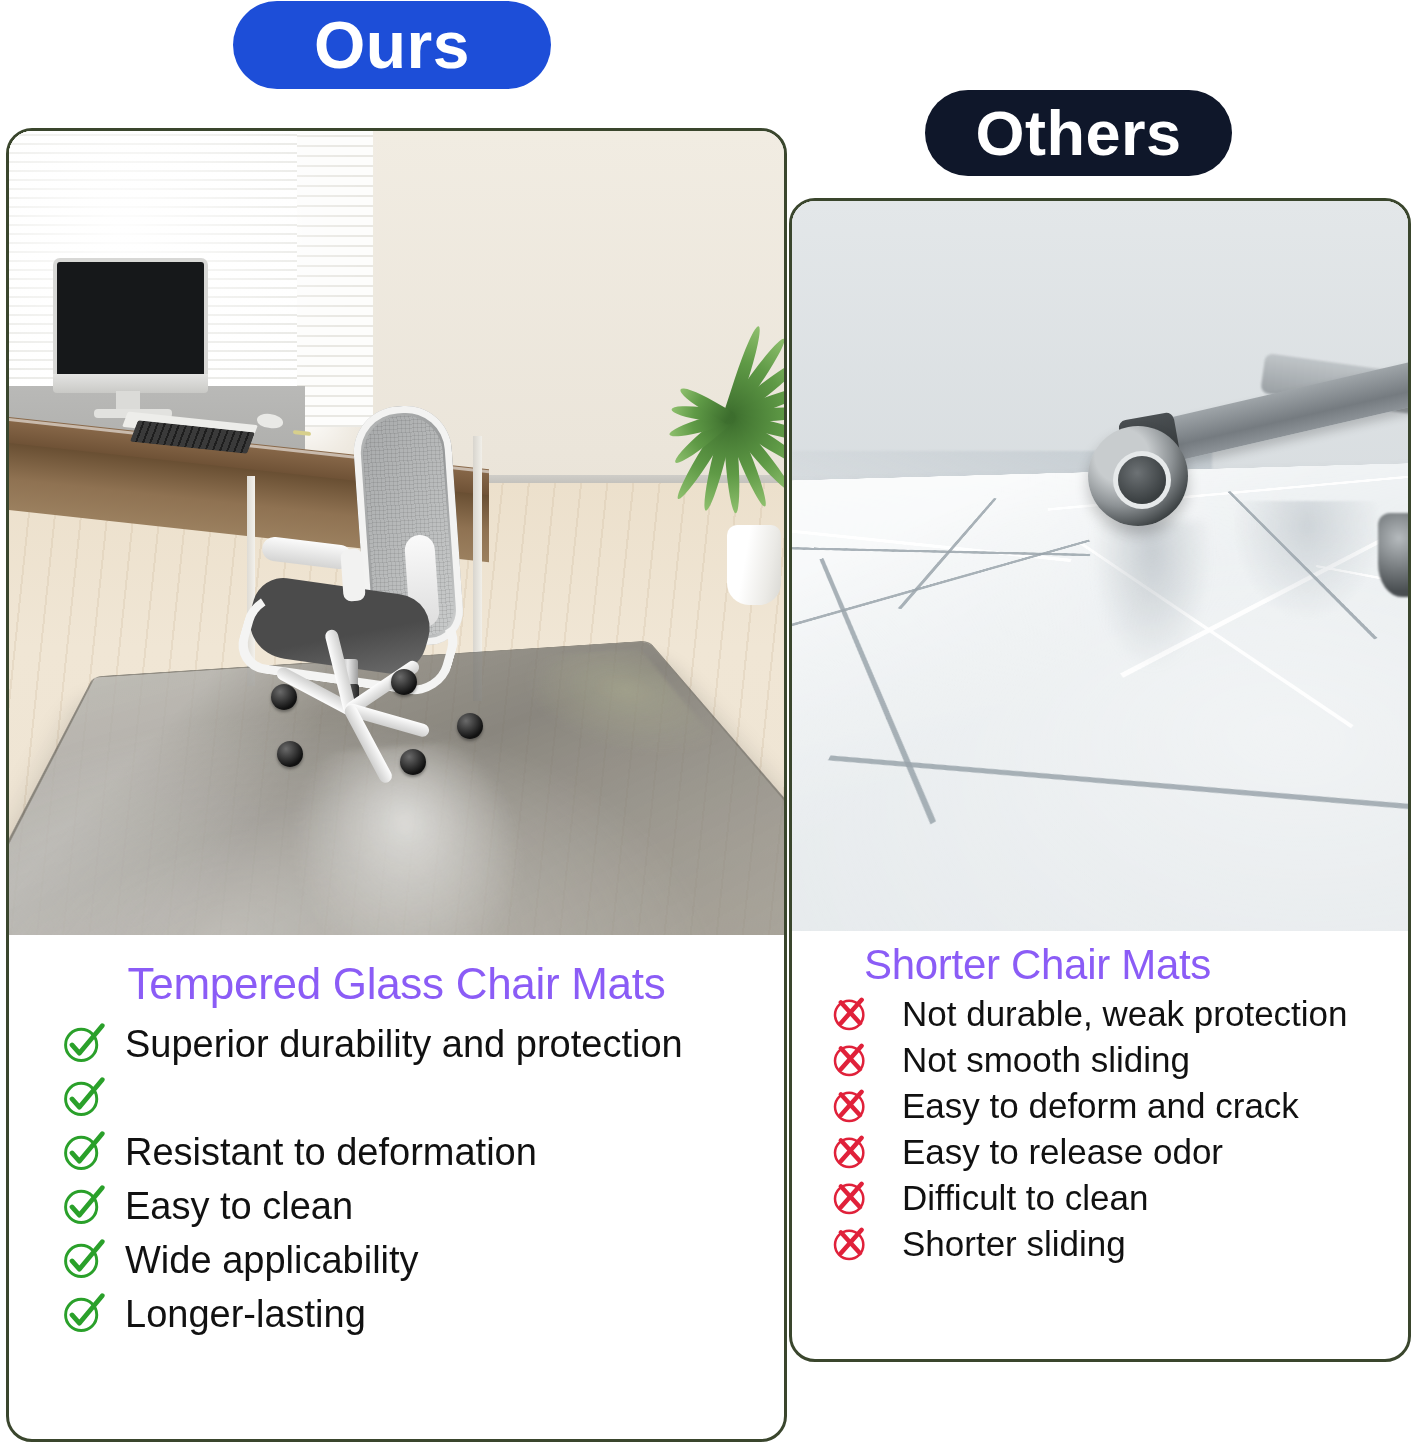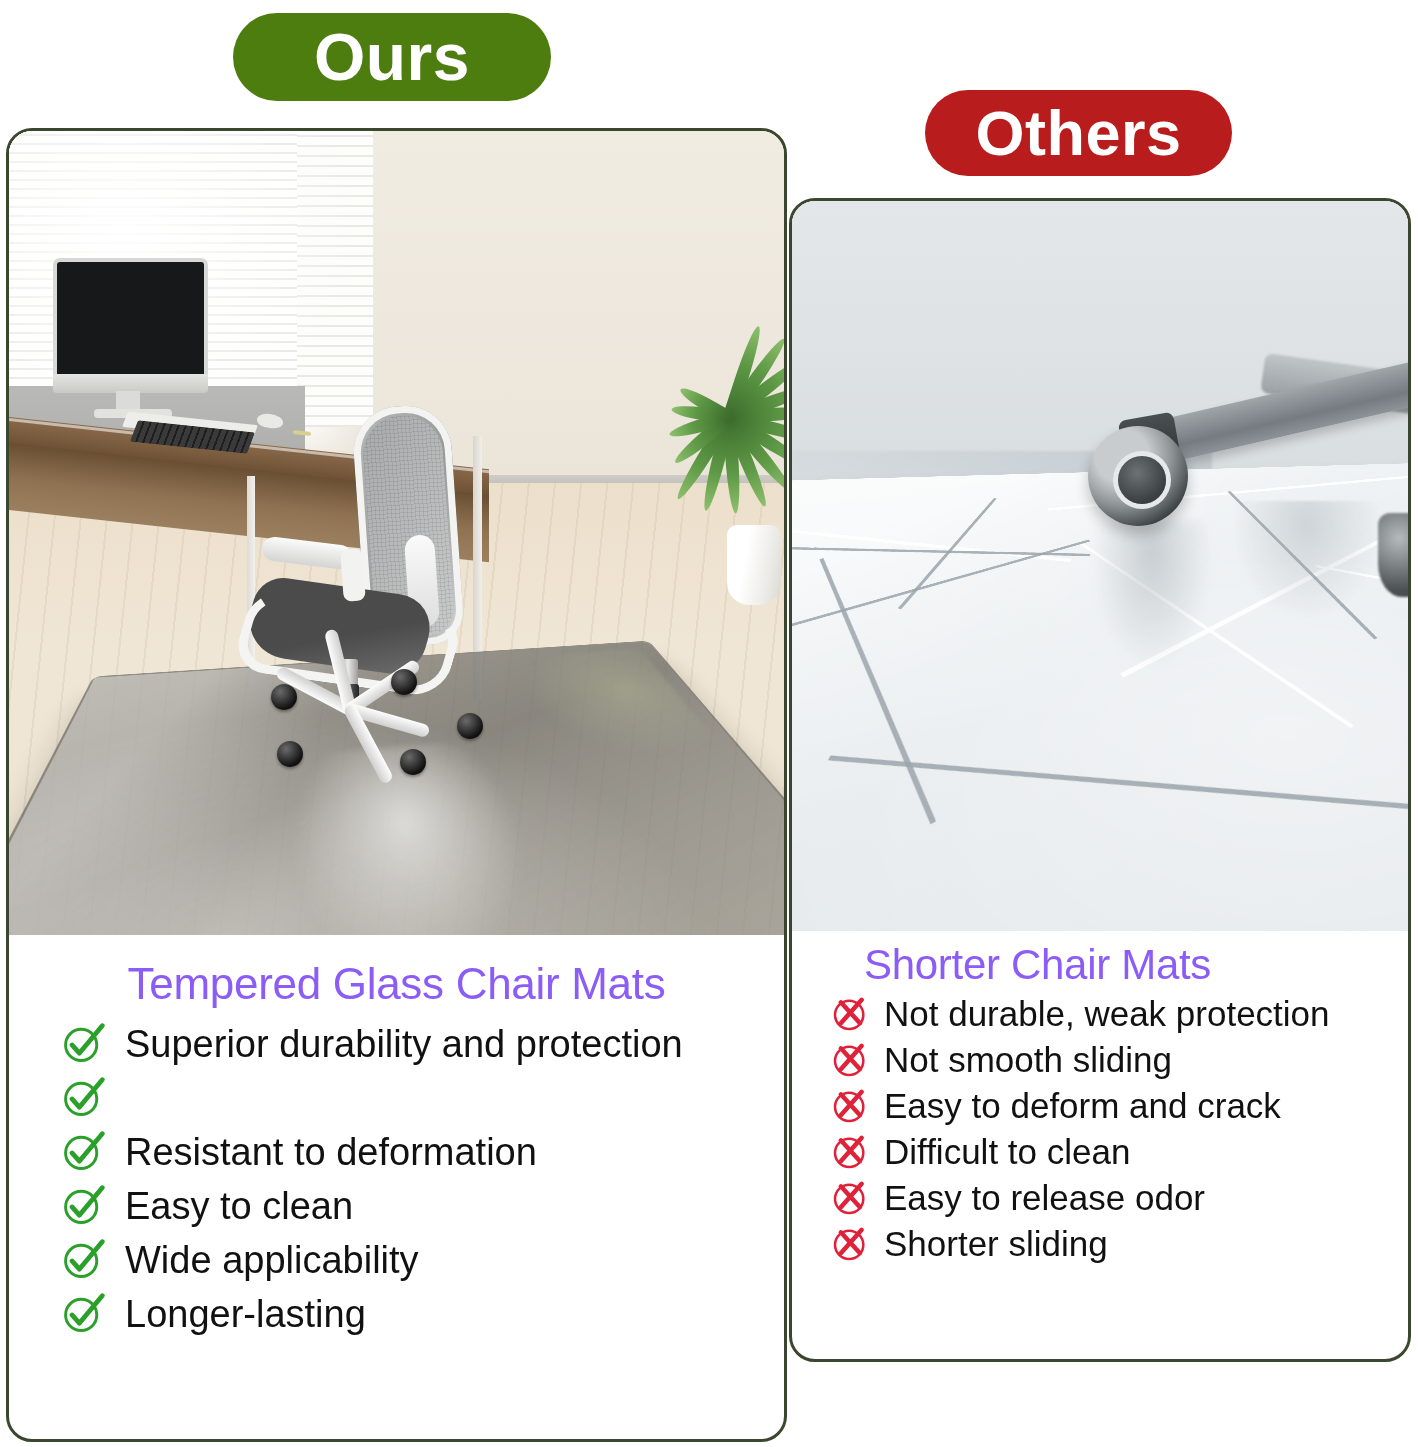--- a/index.html
+++ b/index.html
@@ -27,31 +27,30 @@
     letter-spacing: 0.5px;
     line-height: 1;
     z-index: 40;
   }
   #badge-ours {
     left: 233px;
     top: 1px;
     width: 318px;
     height: 88px;
     border-radius: 44px;
-    background: #4d7c0f;
+    background: #1d4ed8;
     font-size: 66px;
-    margin-top: 12px;
   }
   #badge-others {
     left: 925px;
     top: 90px;
     width: 307px;
     height: 86px;
     border-radius: 43px;
-    background: #b91c1c;
+    background: #0f172a;
     font-size: 63px;
   }
 
   
   .panel {
     position: absolute;
     box-sizing: border-box;
     background: #ffffff;
     border: 3px solid #3a462d;
     overflow: hidden;
@@ -363,21 +362,21 @@
   #title-ours   { font-size: 44px; text-align:center; padding: 24px 0 8px; letter-spacing:-0.3px;}
   #title-others { font-size: 42px; text-align:left; padding: 10px 0 2px 72px; letter-spacing:-0.3px;}
 
   ul.feature-list { list-style:none; margin:0; padding:0; }
   ul.feature-list li {
     display:flex; align-items:center;
     color:#111111;
     white-space: nowrap;
   }
   #list-ours li   { font-size: 38px; padding: 5px 0 5px 52px; }
-  #list-others li { font-size: 35px; padding: 3px 4px 3px 38px; }
+  #list-others li { font-size: 35px; padding: 3px 4px 3px 38px; gap: 18px; }
   .ico { flex: 0 0 auto; display:block; }
   #list-ours .ico   { width:44px; height:44px; margin-right: 20px; }
   #list-others .ico { width:40px; height:40px; margin-right: 14px; }
 </style>
 </head>
 <body>
 
 <div class="badge" id="badge-ours">
   <span>Ours</span>
 </div>
@@ -574,29 +573,29 @@
           <path d="M13 10 L36 35" fill="none" stroke="#e0213a" stroke-width="5.4" stroke-linecap="round"></path>
         </svg>
         <span>Easy to deform and crack</span>
       </li>
       <li>
         <svg class="ico" viewBox="0 0 48 48">
           <circle cx="23" cy="25" r="17" fill="none" stroke="#e0213a" stroke-width="3"></circle>
           <path d="M13 35 L38 7" fill="none" stroke="#e0213a" stroke-width="5.4" stroke-linecap="round"></path>
           <path d="M13 10 L36 35" fill="none" stroke="#e0213a" stroke-width="5.4" stroke-linecap="round"></path>
         </svg>
-        <span>Difficult to clean</span>
+        <span>Easy to release odor</span>
       </li>
       <li>
         <svg class="ico" viewBox="0 0 48 48">
           <circle cx="23" cy="25" r="17" fill="none" stroke="#e0213a" stroke-width="3"></circle>
           <path d="M13 35 L38 7" fill="none" stroke="#e0213a" stroke-width="5.4" stroke-linecap="round"></path>
           <path d="M13 10 L36 35" fill="none" stroke="#e0213a" stroke-width="5.4" stroke-linecap="round"></path>
         </svg>
-        <span>Easy to release odor</span>
+        <span>Difficult to clean</span>
       </li>
       <li>
         <svg class="ico" viewBox="0 0 48 48">
           <circle cx="23" cy="25" r="17" fill="none" stroke="#e0213a" stroke-width="3"></circle>
           <path d="M13 35 L38 7" fill="none" stroke="#e0213a" stroke-width="5.4" stroke-linecap="round"></path>
           <path d="M13 10 L36 35" fill="none" stroke="#e0213a" stroke-width="5.4" stroke-linecap="round"></path>
         </svg>
         <span>Shorter sliding</span>
       </li>
     </ul>

